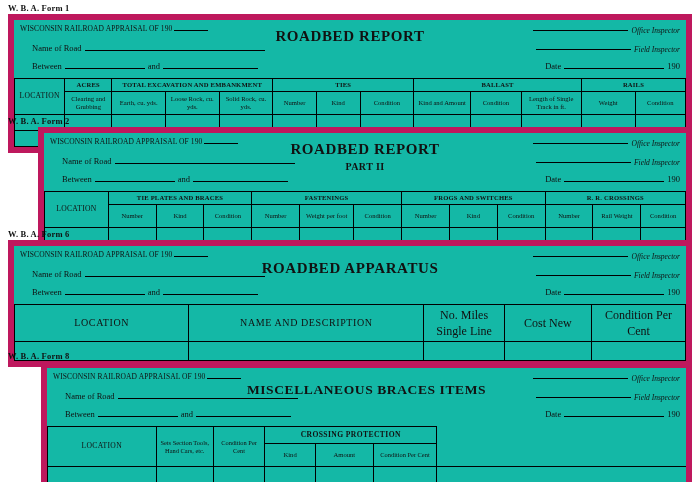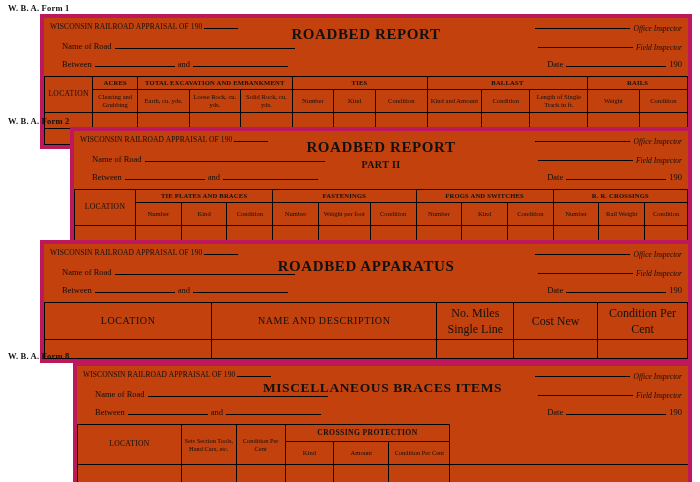--- a/index.html
+++ b/index.html
@@ -31,25 +31,24 @@
     top: -11px;
     left: 0;
     width: 684px;
     text-align: left;
     font-size: 8.5px;
     font-weight: bold;
     letter-spacing: 0.2px;
     font-family: "Liberation Serif", serif;
   }
   .form-box {
-    border: 4px solid #be185d;
-    background: #c2410c;
+    border: 6px solid #be185d;
+    background: #14b8a6;
     position: relative;
     box-sizing: border-box;
-    margin-left: 32px;
   }
   .hdr {
     position: relative;
     height: 58px;
     box-sizing: border-box;
   }
   .appraisal {
     position: absolute;
     left: 6px;
     top: 3px;
@@ -400,20 +399,21 @@
               <td class="blank"></td>
               <td class="blank"></td>
               <td class="blank"></td>
         </tr>
       </tbody>
         </table>
     </div>
   </div>
 
   <div class="form" style="top:240px;">
+    <div class="form-caption">W. B. A. Form 6</div>
     <div class="form-box">
       <div class="hdr">
         <div class="appraisal">
           <span>WISCONSIN RAILROAD APPRAISAL OF 190</span><span class="dots"></span>
         </div>
         <div class="insp office">
           <span class="rule"></span><span>Office Inspector</span>
         </div>
         <div class="insp field">
           <span class="rule"></span><span>Field Inspector</span>

